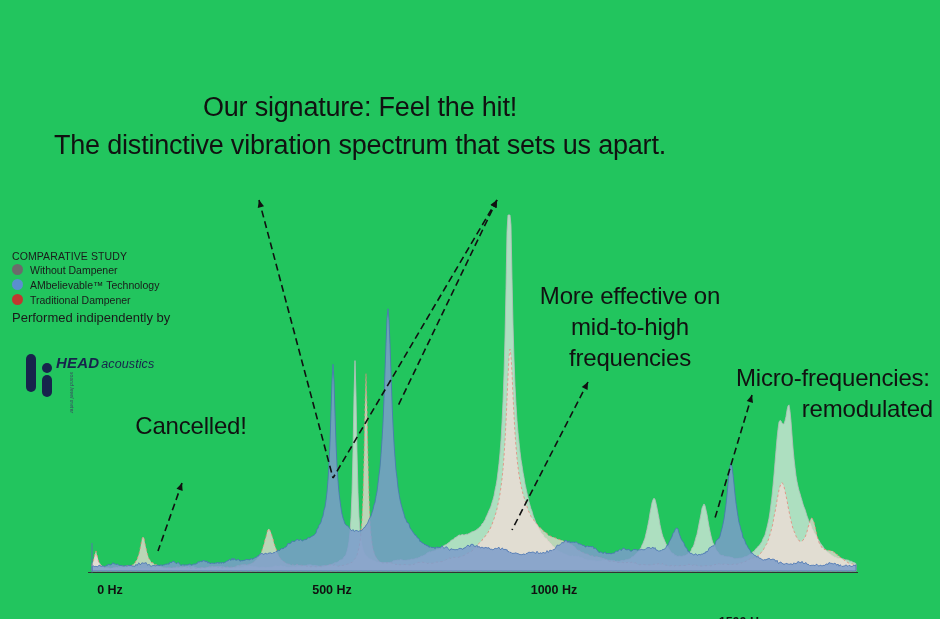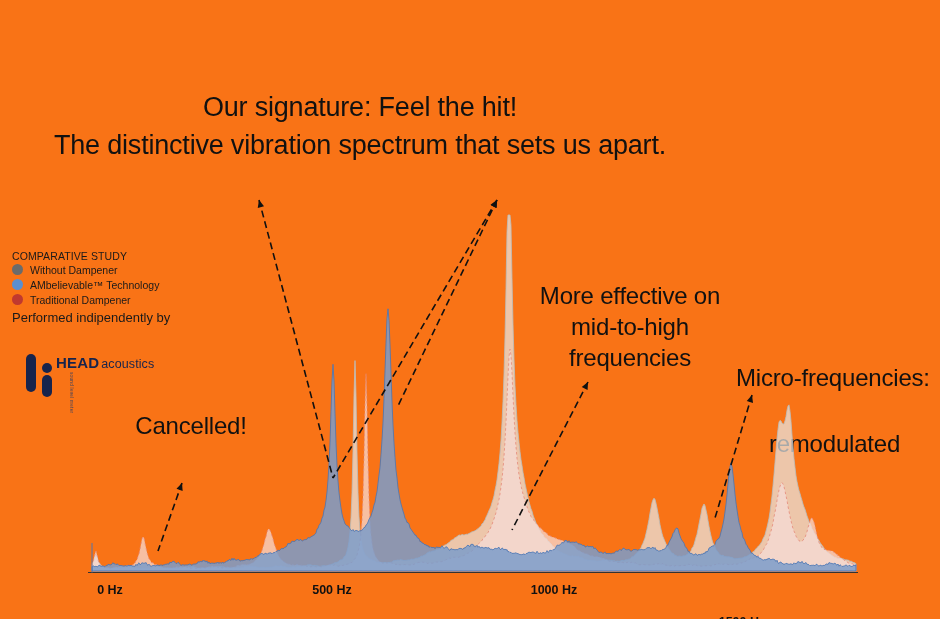--- a/index.html
+++ b/index.html
@@ -8,21 +8,21 @@
     background: #ffffff;
   }
   body {
     font-family: "Liberation Sans", sans-serif;
     -webkit-font-smoothing: antialiased;
   }
   #root {
     position: relative;
     width: 940px;
     height: 619px;
-    background: #f97316;
+    background: #22c55e;
     overflow: hidden;
   }
 
   
   .headline {
     position: absolute;
     left: 0;
     top: 88px;
     width: 720px;
     text-align: center;
@@ -87,20 +87,21 @@
     white-space: nowrap;
   }
 
   
   #logo {
     position: absolute;
     left: 22px;
     top: 352px;
     width: 122px;
     height: 56px;
+    font-style: italic;
   }
   .logo-word {
     position: absolute;
     left: 34px;
     top: 2px;
     font-size: 15px;
     font-weight: 700;
     color: #17244c;
     letter-spacing: 0.2px;
   }
@@ -190,21 +191,21 @@
   </div>
 
   <div class="callout" id="callout-mid">
     <span class="cl-line">More effective on</span>
     <span class="cl-line">mid-to-high</span>
     <span class="cl-line">frequencies</span>
   </div>
 
   <div class="callout" id="callout-micro">
     <span class="cl-line">Micro-frequencies:</span>
-    <span class="cl-line" style="display:block;text-align:center;padding-right:8px;margin-top:35px;">remodulated</span>
+    <span class="cl-line" style="display:block;text-align:right;padding-right:8px;">remodulated</span>
   </div>
 
   <svg id="chart" viewBox="0 0 940 619">
     <g id="series-layer">
         <path d="M 92 571 L 92 565.02 L 93 563.81 L 94 561.42 L 95 556.98 L 96 555.34 L 97 556.47 L 98 560.31 L 99 562.98 L 100 563.59 L 101 565.30 L 102 565.78 L 103 566.89 L 104 566.56 L 105 567.05 L 106 567.60 L 107 568.43 L 108 567.98 L 109 568.58 L 110 568.52 L 111 568.29 L 112 568.39 L 113 568.64 L 114 567.59 L 115 568.69 L 116 567.86 L 117 567.91 L 118 568.25 L 119 568.45 L 120 568.64 L 121 568.09 L 122 568.15 L 123 568.06 L 124 567.83 L 125 567.77 L 126 566.80 L 127 567.44 L 128 567.34 L 129 566.64 L 130 567.35 L 131 567.29 L 132 567.83 L 133 567.27 L 134 568.17 L 135 568.16 L 136 567.60 L 137 568.69 L 138 568.78 L 139 568.61 L 140 568.67 L 141 568.80 L 142 568.74 L 143 568.02 L 144 568.46 L 145 568.44 L 146 568.29 L 147 568.13 L 148 568.53 L 149 568.43 L 150 568.77 L 151 568.78 L 152 568.20 L 153 567.23 L 154 568.03 L 155 567.34 L 156 567.09 L 157 567.35 L 158 566.97 L 159 566.69 L 160 566.68 L 161 566.71 L 162 567.51 L 163 567.87 L 164 567.86 L 165 567.57 L 166 568.54 L 167 567.88 L 168 567.86 L 169 568.56 L 170 568.11 L 171 568.54 L 172 568.07 L 173 568.57 L 174 568.55 L 175 568.14 L 176 568.52 L 177 568.58 L 178 568.46 L 179 568.09 L 180 568.60 L 181 568.41 L 182 568.14 L 183 567.64 L 184 567.79 L 185 567.17 L 186 566.57 L 187 567.05 L 188 566.23 L 189 566.58 L 190 567.51 L 191 566.54 L 192 566.78 L 193 566.56 L 194 566.84 L 195 567.43 L 196 567.21 L 197 568.30 L 198 568.16 L 199 568.13 L 200 568.21 L 201 567.91 L 202 567.70 L 203 567.94 L 204 568.04 L 205 568.49 L 206 567.99 L 207 567.69 L 208 568.17 L 209 568.53 L 210 568.34 L 211 568.53 L 212 567.87 L 213 567.75 L 214 566.98 L 215 567.59 L 216 567.33 L 217 566.39 L 218 566.82 L 219 566.52 L 220 566.86 L 221 566.24 L 222 566.63 L 223 567.27 L 224 566.60 L 225 567.82 L 226 567.73 L 227 568.24 L 228 568.15 L 229 568.35 L 230 568.28 L 231 568.06 L 232 568.25 L 233 567.94 L 234 567.89 L 235 568.31 L 236 567.94 L 237 568.01 L 238 567.69 L 239 568.11 L 240 568.17 L 241 567.63 L 242 567.73 L 243 567.18 L 244 567.16 L 245 566.19 L 246 566.47 L 247 566.68 L 248 566.50 L 249 565.98 L 250 565.97 L 251 566.86 L 252 565.91 L 253 566.63 L 254 567.28 L 255 566.53 L 256 566.93 L 257 567.26 L 258 567.40 L 259 568.09 L 260 567.66 L 261 567.25 L 262 567.46 L 263 567.27 L 264 567.34 L 265 567.89 L 266 567.84 L 267 567.51 L 268 567.53 L 269 567.68 L 270 567.09 L 271 567.48 L 272 566.95 L 273 567.29 L 274 566.47 L 275 566.17 L 276 565.67 L 277 566.50 L 278 566.37 L 279 566.42 L 280 566.20 L 281 565.56 L 282 566.33 L 283 566.82 L 284 566.63 L 285 566.23 L 286 567.61 L 287 567.47 L 288 567.71 L 289 567.67 L 290 567.55 L 291 567.49 L 292 566.94 L 293 567.20 L 294 566.86 L 295 567.51 L 296 567.34 L 297 566.81 L 298 566.86 L 299 566.85 L 300 566.57 L 301 567.06 L 302 567.01 L 303 565.76 L 304 566.65 L 305 565.69 L 306 565.94 L 307 564.91 L 308 565.14 L 309 564.69 L 310 564.88 L 311 564.77 L 312 565.56 L 313 565.82 L 314 565.51 L 315 565.32 L 316 565.99 L 317 565.55 L 318 566.13 L 319 566.20 L 320 566.29 L 321 566.36 L 322 565.76 L 323 565.91 L 324 565.40 L 325 566.00 L 326 565.87 L 327 565.91 L 328 565.56 L 329 565.50 L 330 564.80 L 331 564.47 L 332 564.27 L 333 563.86 L 334 563.57 L 335 562.34 L 336 563.15 L 337 562.11 L 338 562.20 L 339 560.96 L 340 560.02 L 341 559.93 L 342 559.63 L 343 559.00 L 344 556.78 L 345 556.31 L 346 554.52 L 347 551.26 L 348 547.35 L 349 541.55 L 350 532.06 L 351 517.65 L 352 492.73 L 353 451.51 L 354 395.60 L 355 360.57 L 356 395.19 L 357 451.92 L 358 492.40 L 359 516.82 L 360 530.85 L 361 540.26 L 362 545.91 L 363 549.93 L 364 552.54 L 365 554.92 L 366 555.51 L 367 556.63 L 368 557.48 L 369 558.93 L 370 558.92 L 371 559.72 L 372 559.55 L 373 560.89 L 374 560.86 L 375 561.06 L 376 561.88 L 377 562.68 L 378 562.35 L 379 562.64 L 380 562.77 L 381 562.23 L 382 562.97 L 383 562.37 L 384 563.00 L 385 562.09 L 386 563.08 L 387 562.49 L 388 562.68 L 389 562.60 L 390 562.59 L 391 562.02 L 392 562.45 L 393 560.97 L 394 560.65 L 395 560.87 L 396 560.28 L 397 560.45 L 398 559.77 L 399 560.59 L 400 559.49 L 401 559.69 L 402 560.01 L 403 560.18 L 404 560.76 L 405 560.17 L 406 560.65 L 407 559.99 L 408 560.15 L 409 559.75 L 410 560.19 L 411 559.07 L 412 559.24 L 413 559.43 L 414 559.05 L 415 558.89 L 416 557.91 L 417 558.48 L 418 557.93 L 419 557.60 L 420 557.45 L 421 556.04 L 422 556.26 L 423 556.03 L 424 555.15 L 425 555.06 L 426 554.49 L 427 552.91 L 428 552.78 L 429 551.89 L 430 551.80 L 431 552.35 L 432 551.06 L 433 551.28 L 434 550.76 L 435 550.89 L 436 549.75 L 437 549.61 L 438 549.42 L 439 549.24 L 440 548.30 L 441 547.57 L 442 546.37 L 443 546.31 L 444 545.65 L 445 544.92 L 446 544.82 L 447 543.91 L 448 543.30 L 449 542.59 L 450 541.48 L 451 540.53 L 452 539.88 L 453 539.79 L 454 538.46 L 455 537.74 L 456 537.35 L 457 536.60 L 458 535.87 L 459 534.97 L 460 535.18 L 461 535.36 L 462 534.29 L 463 535.06 L 464 534.86 L 465 534.91 L 466 534.09 L 467 534.39 L 468 534.08 L 469 533.52 L 470 532.99 L 471 532.53 L 472 531.65 L 473 531.79 L 474 531.06 L 475 530.89 L 476 530.08 L 477 529.52 L 478 528.65 L 479 527.57 L 480 526.89 L 481 526.08 L 482 523.69 L 483 523.35 L 484 521.34 L 485 519.88 L 486 517.15 L 487 515.20 L 488 513.00 L 489 510.41 L 490 508.41 L 491 506.07 L 492 502.47 L 493 499.43 L 494 495.80 L 495 490.17 L 496 485.59 L 497 479.76 L 498 471.83 L 499 463.50 L 500 453.05 L 501 440.33 L 502 422.76 L 503 401.41 L 504 373.91 L 505 337.02 L 506 288.46 L 507 231.55 L 508 215.00 L 509 215.00 L 510 215.00 L 511 225.18 L 512 278.14 L 513 324.13 L 514 358.97 L 515 385.47 L 516 404.53 L 517 420.24 L 518 432.20 L 519 442.23 L 520 451.64 L 521 459.62 L 522 465.46 L 523 472.33 L 524 477.54 L 525 483.78 L 526 488.22 L 527 492.89 L 528 497.55 L 529 501.83 L 530 505.30 L 531 508.82 L 532 511.14 L 533 515.08 L 534 517.74 L 535 520.22 L 536 522.85 L 537 525.23 L 538 526.98 L 539 529.37 L 540 530.49 L 541 532.87 L 542 534.17 L 543 534.53 L 544 537.01 L 545 538.21 L 546 538.17 L 547 539.33 L 548 541.53 L 549 541.50 L 550 543.30 L 551 543.76 L 552 545.36 L 553 546.54 L 554 546.97 L 555 548.60 L 556 549.57 L 557 550.15 L 558 550.53 L 559 551.62 L 560 552.01 L 561 552.53 L 562 552.48 L 563 553.61 L 564 554.12 L 565 553.99 L 566 554.83 L 567 554.82 L 568 555.75 L 569 555.98 L 570 556.31 L 571 556.64 L 572 555.54 L 573 556.30 L 574 556.63 L 575 556.61 L 576 555.96 L 577 557.29 L 578 556.24 L 579 556.51 L 580 558.03 L 581 557.26 L 582 557.88 L 583 557.92 L 584 559.46 L 585 559.58 L 586 559.67 L 587 559.91 L 588 560.40 L 589 560.00 L 590 560.58 L 591 559.93 L 592 560.89 L 593 560.65 L 594 560.91 L 595 560.74 L 596 561.42 L 597 561.28 L 598 561.59 L 599 561.03 L 600 561.35 L 601 561.11 L 602 560.86 L 603 560.06 L 604 560.67 L 605 559.77 L 606 559.87 L 607 559.55 L 608 560.49 L 609 560.05 L 610 560.35 L 611 560.48 L 612 560.03 L 613 561.26 L 614 560.20 L 615 561.28 L 616 561.59 L 617 561.02 L 618 561.17 L 619 561.58 L 620 561.08 L 621 560.85 L 622 560.31 L 623 560.61 L 624 560.82 L 625 560.26 L 626 559.57 L 627 559.92 L 628 559.39 L 629 559.01 L 630 559.02 L 631 557.67 L 632 556.78 L 633 556.84 L 634 555.99 L 635 554.52 L 636 554.01 L 637 552.54 L 638 552.09 L 639 550.65 L 640 548.95 L 641 547.65 L 642 545.10 L 643 543.26 L 644 540.54 L 645 538.04 L 646 533.61 L 647 529.47 L 648 524.49 L 649 519.51 L 650 513.08 L 651 507.91 L 652 502.67 L 653 499.83 L 654 498.17 L 655 499.43 L 656 503.22 L 657 508.02 L 658 513.23 L 659 518.41 L 660 524.71 L 661 529.30 L 662 533.49 L 663 536.85 L 664 539.12 L 665 541.55 L 666 543.72 L 667 546.23 L 668 547.15 L 669 549.27 L 670 550.21 L 671 552.05 L 672 553.19 L 673 553.29 L 674 554.14 L 675 555.63 L 676 555.16 L 677 556.45 L 678 556.42 L 679 556.15 L 680 556.00 L 681 556.68 L 682 556.50 L 683 555.90 L 684 555.78 L 685 555.90 L 686 555.08 L 687 554.62 L 688 553.84 L 689 552.87 L 690 551.94 L 691 550.78 L 692 547.97 L 693 546.89 L 694 544.56 L 695 540.91 L 696 537.22 L 697 534.31 L 698 529.14 L 699 523.98 L 700 519.04 L 701 513.96 L 702 508.17 L 703 505.92 L 704 503.97 L 705 505.70 L 706 510.11 L 707 514.41 L 708 520.54 L 709 526.34 L 710 531.34 L 711 535.92 L 712 539.80 L 713 542.95 L 714 544.68 L 715 547.04 L 716 549.60 L 717 551.13 L 718 552.00 L 719 553.86 L 720 554.81 L 721 555.25 L 722 555.79 L 723 555.01 L 724 556.51 L 725 556.71 L 726 556.43 L 727 557.00 L 728 556.70 L 729 556.92 L 730 556.96 L 731 557.55 L 732 557.34 L 733 558.12 L 734 558.57 L 735 559.00 L 736 558.52 L 737 558.78 L 738 558.52 L 739 558.34 L 740 558.15 L 741 558.21 L 742 558.00 L 743 557.85 L 744 557.26 L 745 556.56 L 746 556.98 L 747 556.17 L 748 555.74 L 749 554.81 L 750 554.54 L 751 554.06 L 752 553.08 L 753 551.47 L 754 551.64 L 755 549.68 L 756 548.75 L 757 547.97 L 758 546.50 L 759 545.48 L 760 544.66 L 761 542.90 L 762 541.54 L 763 538.72 L 764 537.00 L 765 534.90 L 766 531.03 L 767 527.22 L 768 522.96 L 769 518.27 L 770 511.97 L 771 503.97 L 772 496.02 L 773 485.65 L 774 474.69 L 775 462.56 L 776 450.38 L 777 438.72 L 778 429.25 L 779 422.10 L 780 420.44 L 781 421.05 L 782 423.08 L 783 424.12 L 784 423.92 L 785 420.69 L 786 416.59 L 787 410.23 L 788 405.95 L 789 404.86 L 790 411.19 L 791 421.20 L 792 434.96 L 793 448.00 L 794 458.63 L 795 467.38 L 796 475.84 L 797 481.61 L 798 486.27 L 799 490.50 L 800 493.57 L 801 497.18 L 802 500.39 L 803 504.11 L 804 506.94 L 805 509.26 L 806 512.52 L 807 515.88 L 808 518.51 L 809 521.61 L 810 523.36 L 811 525.63 L 812 528.74 L 813 530.15 L 814 532.84 L 815 534.28 L 816 535.78 L 817 537.44 L 818 539.14 L 819 540.55 L 820 542.51 L 821 543.99 L 822 545.27 L 823 546.58 L 824 548.13 L 825 550.06 L 826 550.95 L 827 552.12 L 828 552.58 L 829 553.24 L 830 554.28 L 831 554.55 L 832 555.73 L 833 556.17 L 834 556.97 L 835 557.54 L 836 557.25 L 837 558.39 L 838 558.70 L 839 558.64 L 840 558.49 L 841 559.06 L 842 558.61 L 843 559.07 L 844 558.94 L 845 560.03 L 846 559.80 L 847 560.03 L 848 560.11 L 849 560.48 L 850 561.39 L 851 561.07 L 852 561.68 L 853 562.35 L 854 562.59 L 855 563.07 L 856 563.67 L 856 571 Z" fill="#e8eaea" fill-opacity="0.70" stroke="#b9bdbd" stroke-width="0.9" stroke-opacity="0.9"></path>
         <path d="M 92 571 L 92 563.29 L 93 561.86 L 94 557.63 L 95 553.61 L 96 550.94 L 97 554.77 L 98 559.50 L 99 562.82 L 100 564.38 L 101 566.04 L 102 566.39 L 103 567.02 L 104 567.49 L 105 567.55 L 106 567.24 L 107 567.84 L 108 567.26 L 109 567.70 L 110 568.03 L 111 568.23 L 112 567.94 L 113 567.62 L 114 567.03 L 115 567.14 L 116 566.61 L 117 567.39 L 118 567.04 L 119 565.91 L 120 565.62 L 121 566.30 L 122 565.91 L 123 566.26 L 124 566.52 L 125 566.05 L 126 566.27 L 127 565.60 L 128 565.84 L 129 565.82 L 130 566.09 L 131 565.98 L 132 564.91 L 133 564.97 L 134 563.54 L 135 563.03 L 136 560.68 L 137 559.83 L 138 556.46 L 139 553.80 L 140 549.17 L 141 543.88 L 142 538.87 L 143 536.70 L 144 537.99 L 145 543.35 L 146 547.89 L 147 552.47 L 148 555.69 L 149 558.74 L 150 559.86 L 151 561.81 L 152 562.99 L 153 562.50 L 154 564.10 L 155 564.97 L 156 564.58 L 157 565.09 L 158 566.40 L 159 566.47 L 160 566.34 L 161 567.50 L 162 567.50 L 163 567.42 L 164 567.66 L 165 567.64 L 166 567.46 L 167 567.91 L 168 567.64 L 169 567.69 L 170 567.47 L 171 567.91 L 172 568.21 L 173 567.56 L 174 566.99 L 175 567.90 L 176 566.82 L 177 566.59 L 178 567.16 L 179 567.20 L 180 566.40 L 181 566.33 L 182 567.08 L 183 566.63 L 184 566.64 L 185 566.97 L 186 566.86 L 187 567.12 L 188 567.95 L 189 567.37 L 190 568.16 L 191 568.23 L 192 567.96 L 193 568.03 L 194 568.27 L 195 568.12 L 196 568.38 L 197 568.06 L 198 568.20 L 199 568.25 L 200 568.07 L 201 567.81 L 202 567.54 L 203 567.90 L 204 567.70 L 205 567.89 L 206 567.61 L 207 566.92 L 208 567.21 L 209 566.14 L 210 566.81 L 211 566.73 L 212 565.70 L 213 566.24 L 214 567.06 L 215 566.02 L 216 566.84 L 217 566.39 L 218 567.76 L 219 566.98 L 220 567.29 L 221 567.56 L 222 567.94 L 223 567.90 L 224 567.25 L 225 567.59 L 226 567.14 L 227 566.94 L 228 566.69 L 229 567.59 L 230 567.24 L 231 567.20 L 232 566.94 L 233 567.35 L 234 566.66 L 235 566.90 L 236 566.58 L 237 565.31 L 238 565.33 L 239 565.34 L 240 565.44 L 241 564.65 L 242 564.46 L 243 564.28 L 244 564.66 L 245 564.07 L 246 565.08 L 247 564.58 L 248 564.52 L 249 564.10 L 250 564.05 L 251 563.41 L 252 563.00 L 253 562.85 L 254 561.80 L 255 560.49 L 256 560.02 L 257 558.62 L 258 557.51 L 259 556.60 L 260 554.59 L 261 552.91 L 262 550.48 L 263 547.06 L 264 544.14 L 265 539.52 L 266 536.73 L 267 532.16 L 268 529.61 L 269 528.77 L 270 530.38 L 271 532.62 L 272 535.81 L 273 538.76 L 274 543.26 L 275 545.93 L 276 548.68 L 277 552.00 L 278 554.32 L 279 556.52 L 280 557.86 L 281 559.44 L 282 560.04 L 283 561.04 L 284 561.93 L 285 562.20 L 286 563.14 L 287 563.46 L 288 564.12 L 289 564.12 L 290 564.15 L 291 564.89 L 292 565.27 L 293 564.43 L 294 565.45 L 295 565.08 L 296 564.98 L 297 564.23 L 298 564.77 L 299 565.24 L 300 565.07 L 301 565.24 L 302 565.27 L 303 565.61 L 304 565.47 L 305 565.46 L 306 565.70 L 307 566.45 L 308 566.37 L 309 566.04 L 310 566.87 L 311 566.82 L 312 566.56 L 313 566.83 L 314 567.04 L 315 566.39 L 316 566.95 L 317 566.88 L 318 566.71 L 319 566.47 L 320 566.48 L 321 566.75 L 322 566.81 L 323 566.54 L 324 566.54 L 325 565.53 L 326 565.66 L 327 565.49 L 328 565.37 L 329 564.49 L 330 564.81 L 331 564.87 L 332 564.98 L 333 565.68 L 334 564.93 L 335 564.75 L 336 565.76 L 337 565.97 L 338 566.30 L 339 566.09 L 340 565.43 L 341 565.88 L 342 565.21 L 343 565.64 L 344 564.87 L 345 565.31 L 346 564.49 L 347 564.31 L 348 563.88 L 349 564.05 L 350 563.22 L 351 562.58 L 352 562.49 L 353 561.46 L 354 559.77 L 355 558.68 L 356 557.38 L 357 555.13 L 358 551.26 L 359 547.66 L 360 542.01 L 361 532.89 L 362 519.99 L 363 496.75 L 364 458.47 L 365 405.64 L 366 373.57 L 367 406.56 L 368 459.94 L 369 497.53 L 370 521.26 L 371 534.72 L 372 542.96 L 373 548.74 L 374 552.28 L 375 555.26 L 376 557.16 L 377 558.41 L 378 559.87 L 379 561.26 L 380 561.47 L 381 562.35 L 382 562.41 L 383 563.40 L 384 562.68 L 385 562.88 L 386 562.54 L 387 563.23 L 388 562.54 L 389 562.73 L 390 563.03 L 391 562.54 L 392 563.33 L 393 563.73 L 394 563.96 L 395 563.94 L 396 564.68 L 397 564.04 L 398 565.21 L 399 564.48 L 400 565.02 L 401 564.67 L 402 565.01 L 403 564.90 L 404 564.66 L 405 564.39 L 406 564.95 L 407 564.93 L 408 564.85 L 409 564.86 L 410 564.99 L 411 564.94 L 412 563.94 L 413 564.43 L 414 564.41 L 415 563.58 L 416 563.33 L 417 562.96 L 418 562.63 L 419 562.14 L 420 562.74 L 421 562.39 L 422 561.93 L 423 562.36 L 424 562.30 L 425 562.46 L 426 562.51 L 427 563.28 L 428 563.57 L 429 562.70 L 430 563.09 L 431 562.98 L 432 563.25 L 433 563.03 L 434 563.02 L 435 562.06 L 436 562.23 L 437 561.89 L 438 562.27 L 439 561.66 L 440 561.75 L 441 561.58 L 442 561.78 L 443 561.07 L 444 560.61 L 445 560.57 L 446 559.40 L 447 559.68 L 448 558.88 L 449 558.10 L 450 557.96 L 451 558.74 L 452 557.67 L 453 557.16 L 454 557.31 L 455 557.39 L 456 557.23 L 457 557.19 L 458 557.44 L 459 557.16 L 460 556.72 L 461 556.80 L 462 556.37 L 463 555.88 L 464 555.44 L 465 554.97 L 466 554.08 L 467 553.22 L 468 553.30 L 469 552.54 L 470 552.10 L 471 551.64 L 472 551.05 L 473 549.84 L 474 548.29 L 475 547.91 L 476 546.85 L 477 545.72 L 478 544.50 L 479 543.36 L 480 542.03 L 481 541.66 L 482 540.39 L 483 538.49 L 484 537.29 L 485 536.75 L 486 535.02 L 487 533.71 L 488 532.56 L 489 530.54 L 490 529.09 L 491 526.79 L 492 524.59 L 493 521.55 L 494 518.91 L 495 515.77 L 496 512.66 L 497 508.84 L 498 503.94 L 499 499.55 L 500 493.83 L 501 486.72 L 502 478.94 L 503 469.35 L 504 456.54 L 505 441.05 L 506 422.07 L 507 399.39 L 508 376.64 L 509 356.80 L 510 349.06 L 511 355.57 L 512 373.26 L 513 395.71 L 514 415.54 L 515 433.26 L 516 446.54 L 517 458.41 L 518 466.95 L 519 474.91 L 520 480.61 L 521 486.03 L 522 489.91 L 523 494.09 L 524 497.28 L 525 500.96 L 526 503.49 L 527 506.57 L 528 509.78 L 529 512.08 L 530 514.07 L 531 516.49 L 532 518.08 L 533 519.47 L 534 520.22 L 535 522.54 L 536 523.25 L 537 524.30 L 538 525.04 L 539 527.17 L 540 527.73 L 541 528.14 L 542 529.62 L 543 530.28 L 544 531.92 L 545 531.67 L 546 532.91 L 547 533.31 L 548 535.23 L 549 535.73 L 550 535.81 L 551 536.41 L 552 536.94 L 553 537.29 L 554 537.15 L 555 538.21 L 556 537.84 L 557 538.90 L 558 539.23 L 559 539.47 L 560 539.71 L 561 540.34 L 562 540.25 L 563 540.54 L 564 541.64 L 565 542.26 L 566 541.34 L 567 542.93 L 568 542.14 L 569 543.30 L 570 543.85 L 571 544.20 L 572 544.34 L 573 545.52 L 574 546.10 L 575 547.01 L 576 548.15 L 577 549.39 L 578 549.96 L 579 550.50 L 580 550.69 L 581 551.66 L 582 552.15 L 583 552.61 L 584 553.00 L 585 553.64 L 586 553.44 L 587 554.01 L 588 554.16 L 589 555.15 L 590 555.31 L 591 556.17 L 592 555.38 L 593 556.05 L 594 556.80 L 595 556.67 L 596 556.64 L 597 556.28 L 598 557.10 L 599 557.06 L 600 557.33 L 601 557.59 L 602 558.06 L 603 558.28 L 604 558.12 L 605 559.37 L 606 558.99 L 607 560.49 L 608 560.60 L 609 561.05 L 610 561.25 L 611 561.39 L 612 561.13 L 613 561.85 L 614 561.06 L 615 561.77 L 616 561.67 L 617 562.19 L 618 562.55 L 619 562.51 L 620 562.56 L 621 563.03 L 622 562.21 L 623 562.39 L 624 562.99 L 625 561.93 L 626 562.50 L 627 562.69 L 628 562.03 L 629 561.73 L 630 562.68 L 631 562.71 L 632 561.89 L 633 562.97 L 634 563.21 L 635 562.84 L 636 562.90 L 637 564.22 L 638 564.63 L 639 564.71 L 640 564.88 L 641 564.61 L 642 564.98 L 643 564.30 L 644 564.69 L 645 564.67 L 646 564.95 L 647 565.28 L 648 564.98 L 649 564.77 L 650 565.07 L 651 564.95 L 652 565.40 L 653 564.38 L 654 564.11 L 655 564.29 L 656 563.61 L 657 564.31 L 658 563.51 L 659 563.92 L 660 564.44 L 661 564.72 L 662 563.64 L 663 563.75 L 664 565.24 L 665 564.83 L 666 565.40 L 667 565.01 L 668 566.08 L 669 565.88 L 670 566.10 L 671 565.58 L 672 565.46 L 673 565.29 L 674 566.28 L 675 565.69 L 676 565.45 L 677 565.69 L 678 566.02 L 679 565.82 L 680 565.60 L 681 565.60 L 682 565.83 L 683 565.77 L 684 565.27 L 685 565.64 L 686 565.15 L 687 565.45 L 688 564.52 L 689 564.06 L 690 564.94 L 691 564.71 L 692 565.18 L 693 565.53 L 694 564.38 L 695 565.85 L 696 564.82 L 697 565.77 L 698 565.91 L 699 566.15 L 700 565.80 L 701 566.28 L 702 565.97 L 703 566.17 L 704 565.54 L 705 565.80 L 706 565.71 L 707 565.75 L 708 565.66 L 709 565.53 L 710 565.68 L 711 566.09 L 712 565.54 L 713 564.73 L 714 564.51 L 715 564.95 L 716 564.06 L 717 564.64 L 718 564.31 L 719 563.40 L 720 564.41 L 721 564.20 L 722 563.96 L 723 564.70 L 724 563.77 L 725 563.78 L 726 563.97 L 727 564.34 L 728 564.31 L 729 564.90 L 730 564.67 L 731 564.68 L 732 564.43 L 733 564.45 L 734 563.56 L 735 564.40 L 736 564.31 L 737 564.07 L 738 564.10 L 739 563.37 L 740 562.99 L 741 562.58 L 742 563.22 L 743 562.07 L 744 562.15 L 745 561.33 L 746 561.42 L 747 560.00 L 748 560.42 L 749 559.40 L 750 558.77 L 751 558.21 L 752 558.80 L 753 558.58 L 754 557.19 L 755 557.55 L 756 557.47 L 757 556.13 L 758 556.01 L 759 555.07 L 760 554.29 L 761 552.77 L 762 551.52 L 763 550.68 L 764 548.50 L 765 546.91 L 766 544.82 L 767 543.43 L 768 540.74 L 769 537.99 L 770 534.31 L 771 531.11 L 772 527.37 L 773 523.04 L 774 516.81 L 775 512.32 L 776 507.00 L 777 500.60 L 778 495.08 L 779 490.02 L 780 486.35 L 781 483.82 L 782 482.62 L 783 483.93 L 784 486.66 L 785 490.97 L 786 495.68 L 787 500.33 L 788 506.39 L 789 511.33 L 790 516.42 L 791 520.63 L 792 525.06 L 793 528.49 L 794 531.18 L 795 533.23 L 796 536.15 L 797 537.84 L 798 539.47 L 799 540.68 L 800 541.28 L 801 541.64 L 802 540.96 L 803 540.36 L 804 538.66 L 805 537.42 L 806 534.68 L 807 531.70 L 808 527.59 L 809 524.54 L 810 520.71 L 811 518.23 L 812 517.99 L 813 519.76 L 814 522.20 L 815 526.04 L 816 530.85 L 817 535.27 L 818 539.31 L 819 542.48 L 820 544.71 L 821 545.99 L 822 547.87 L 823 548.04 L 824 549.53 L 825 549.30 L 826 549.57 L 827 550.43 L 828 550.28 L 829 550.44 L 830 550.63 L 831 550.95 L 832 550.73 L 833 551.17 L 834 552.59 L 835 552.51 L 836 554.37 L 837 554.04 L 838 556.00 L 839 555.52 L 840 557.45 L 841 557.47 L 842 558.89 L 843 559.21 L 844 560.24 L 845 560.26 L 846 560.99 L 847 561.98 L 848 562.62 L 849 563.25 L 850 563.60 L 851 563.83 L 852 563.66 L 853 564.09 L 854 564.72 L 855 564.29 L 856 565.20 L 856 571 Z" fill="#f5dcd8" fill-opacity="0.72" stroke="#e58a7a" stroke-width="0.9" stroke-opacity="0.9" stroke-dasharray="2.5 2.5"></path>
         <path d="M 92 571 L 92 566.94 L 93 565.65 L 94 566.58 L 95 566.54 L 96 566.23 L 97 566.74 L 98 566.74 L 99 565.05 L 100 565.83 L 101 566.29 L 102 566.31 L 103 565.81 L 104 566.48 L 105 566.73 L 106 565.43 L 107 565.93 L 108 564.30 L 109 564.55 L 110 564.85 L 111 564.88 L 112 564.08 L 113 562.64 L 114 564.09 L 115 563.61 L 116 564.69 L 117 563.99 L 118 564.29 L 119 565.49 L 120 565.77 L 121 565.33 L 122 565.89 L 123 565.72 L 124 566.30 L 125 565.67 L 126 565.74 L 127 566.29 L 128 565.33 L 129 565.45 L 130 565.82 L 131 565.23 L 132 565.99 L 133 566.12 L 134 566.07 L 135 566.37 L 136 564.34 L 137 565.59 L 138 563.72 L 139 562.77 L 140 564.75 L 141 564.25 L 142 562.61 L 143 563.41 L 144 563.02 L 145 563.30 L 146 562.44 L 147 564.47 L 148 565.26 L 149 564.11 L 150 565.72 L 151 566.25 L 152 566.13 L 153 565.24 L 154 565.68 L 155 565.47 L 156 566.13 L 157 564.77 L 158 565.56 L 159 565.12 L 160 565.79 L 161 564.50 L 162 565.77 L 163 564.89 L 164 565.04 L 165 564.57 L 166 564.07 L 167 564.39 L 168 563.49 L 169 564.38 L 170 561.99 L 171 563.03 L 172 562.03 L 173 561.27 L 174 561.51 L 175 562.35 L 176 563.50 L 177 563.40 L 178 562.29 L 179 563.10 L 180 564.59 L 181 565.42 L 182 565.04 L 183 564.54 L 184 565.24 L 185 564.94 L 186 564.89 L 187 565.00 L 188 564.80 L 189 564.30 L 190 563.93 L 191 565.21 L 192 564.92 L 193 564.58 L 194 563.74 L 195 564.44 L 196 563.62 L 197 563.79 L 198 561.69 L 199 562.24 L 200 561.62 L 201 561.19 L 202 562.07 L 203 560.17 L 204 561.36 L 205 560.49 L 206 562.15 L 207 560.86 L 208 563.27 L 209 561.91 L 210 563.83 L 211 563.11 L 212 563.12 L 213 563.18 L 214 563.26 L 215 563.46 L 216 562.62 L 217 563.22 L 218 562.08 L 219 563.57 L 220 562.23 L 221 563.43 L 222 562.57 L 223 562.44 L 224 563.28 L 225 562.17 L 226 561.83 L 227 560.76 L 228 561.06 L 229 559.56 L 230 559.64 L 231 560.56 L 232 558.20 L 233 560.23 L 234 558.23 L 235 559.94 L 236 560.01 L 237 560.24 L 238 559.31 L 239 559.85 L 240 561.33 L 241 560.46 L 242 560.80 L 243 560.64 L 244 560.21 L 245 560.36 L 246 559.41 L 247 559.55 L 248 559.65 L 249 559.74 L 250 559.96 L 251 558.35 L 252 559.45 L 253 558.64 L 254 558.67 L 255 557.35 L 256 557.69 L 257 556.41 L 258 555.86 L 259 555.69 L 260 554.07 L 261 553.70 L 262 553.07 L 263 554.48 L 264 554.10 L 265 553.60 L 266 553.07 L 267 554.31 L 268 553.27 L 269 553.22 L 270 552.76 L 271 552.92 L 272 553.80 L 273 552.80 L 274 552.71 L 275 552.38 L 276 551.38 L 277 551.65 L 278 549.93 L 279 550.82 L 280 550.13 L 281 548.80 L 282 548.49 L 283 548.89 L 284 548.10 L 285 547.11 L 286 547.13 L 287 545.61 L 288 543.31 L 289 544.03 L 290 543.30 L 291 543.17 L 292 541.02 L 293 541.46 L 294 541.39 L 295 541.40 L 296 539.92 L 297 539.72 L 298 539.36 L 299 540.78 L 300 539.52 L 301 539.59 L 302 541.10 L 303 540.65 L 304 539.72 L 305 539.80 L 306 539.48 L 307 539.31 L 308 537.46 L 309 537.94 L 310 537.70 L 311 536.73 L 312 536.30 L 313 535.67 L 314 535.14 L 315 534.32 L 316 532.92 L 317 529.09 L 318 528.48 L 319 525.34 L 320 524.06 L 321 522.23 L 322 518.26 L 323 516.05 L 324 510.23 L 325 507.20 L 326 500.42 L 327 492.00 L 328 480.20 L 329 464.04 L 330 442.47 L 331 411.64 L 332 381.04 L 333 364.30 L 334 380.98 L 335 413.17 L 336 443.26 L 337 465.79 L 338 481.18 L 339 492.81 L 340 500.88 L 341 508.01 L 342 513.92 L 343 517.96 L 344 520.84 L 345 523.91 L 346 524.85 L 347 525.84 L 348 525.95 L 349 527.62 L 350 528.89 L 351 530.38 L 352 530.79 L 353 529.50 L 354 531.48 L 355 530.88 L 356 530.34 L 357 530.65 L 358 531.08 L 359 531.69 L 360 530.22 L 361 531.20 L 362 530.04 L 363 529.12 L 364 527.52 L 365 527.28 L 366 525.03 L 367 524.28 L 368 522.08 L 369 519.36 L 370 517.71 L 371 516.09 L 372 512.65 L 373 509.73 L 374 505.06 L 375 502.48 L 376 496.41 L 377 491.62 L 378 483.37 L 379 474.92 L 380 467.42 L 381 454.47 L 382 439.92 L 383 422.69 L 384 398.64 L 385 370.94 L 386 343.37 L 387 318.33 L 388 308.77 L 389 320.44 L 390 344.55 L 391 373.10 L 392 401.88 L 393 425.18 L 394 443.12 L 395 457.59 L 396 470.29 L 397 477.97 L 398 487.73 L 399 493.76 L 400 499.71 L 401 504.03 L 402 507.52 L 403 511.09 L 404 514.24 L 405 518.16 L 406 519.68 L 407 522.60 L 408 522.64 L 409 524.02 L 410 527.88 L 411 529.49 L 412 530.45 L 413 532.50 L 414 533.33 L 415 535.31 L 416 535.07 L 417 537.56 L 418 538.12 L 419 538.64 L 420 541.66 L 421 541.45 L 422 543.04 L 423 543.12 L 424 543.95 L 425 545.10 L 426 544.44 L 427 546.24 L 428 545.29 L 429 547.38 L 430 546.47 L 431 547.48 L 432 547.23 L 433 547.87 L 434 547.06 L 435 548.80 L 436 547.15 L 437 547.01 L 438 547.67 L 439 547.08 L 440 547.97 L 441 547.47 L 442 545.74 L 443 547.38 L 444 548.33 L 445 547.63 L 446 546.71 L 447 547.09 L 448 548.40 L 449 549.96 L 450 550.30 L 451 548.62 L 452 549.31 L 453 549.39 L 454 549.49 L 455 549.87 L 456 549.54 L 457 549.63 L 458 549.71 L 459 548.26 L 460 548.58 L 461 548.23 L 462 549.01 L 463 549.31 L 464 547.74 L 465 548.18 L 466 546.94 L 467 545.67 L 468 545.20 L 469 545.84 L 470 546.71 L 471 544.22 L 472 544.47 L 473 544.24 L 474 546.43 L 475 545.97 L 476 546.54 L 477 545.20 L 478 547.41 L 479 546.16 L 480 547.95 L 481 547.62 L 482 547.08 L 483 547.72 L 484 548.12 L 485 547.62 L 486 547.30 L 487 548.05 L 488 547.87 L 489 547.63 L 490 549.43 L 491 549.02 L 492 549.44 L 493 549.86 L 494 549.15 L 495 548.17 L 496 548.53 L 497 548.74 L 498 547.88 L 499 547.19 L 500 549.38 L 501 549.57 L 502 547.95 L 503 548.56 L 504 550.02 L 505 548.95 L 506 550.07 L 507 549.57 L 508 551.89 L 509 551.44 L 510 552.53 L 511 552.29 L 512 553.60 L 513 553.08 L 514 553.54 L 515 552.93 L 516 552.88 L 517 553.50 L 518 553.57 L 519 554.18 L 520 554.58 L 521 554.63 L 522 554.72 L 523 554.21 L 524 553.87 L 525 554.79 L 526 553.66 L 527 553.37 L 528 552.85 L 529 551.95 L 530 552.62 L 531 552.45 L 532 552.29 L 533 551.89 L 534 552.53 L 535 552.94 L 536 553.37 L 537 551.22 L 538 552.62 L 539 553.94 L 540 552.64 L 541 553.29 L 542 553.34 L 543 552.36 L 544 552.71 L 545 553.11 L 546 552.68 L 547 550.58 L 548 552.30 L 549 551.77 L 550 549.94 L 551 550.84 L 552 550.53 L 553 549.53 L 554 549.89 L 555 548.93 L 556 547.12 L 557 545.18 L 558 545.15 L 559 545.46 L 560 544.80 L 561 543.80 L 562 542.30 L 563 543.04 L 564 542.43 L 565 540.35 L 566 540.58 L 567 540.81 L 568 542.52 L 569 540.65 L 570 542.70 L 571 542.00 L 572 542.39 L 573 541.95 L 574 542.35 L 575 542.51 L 576 541.76 L 577 542.45 L 578 543.61 L 579 544.03 L 580 543.83 L 581 544.54 L 582 544.66 L 583 545.85 L 584 544.98 L 585 546.94 L 586 546.91 L 587 545.86 L 588 546.24 L 589 546.97 L 590 546.19 L 591 546.88 L 592 546.65 L 593 546.52 L 594 548.85 L 595 547.82 L 596 548.80 L 597 550.21 L 598 551.15 L 599 552.62 L 600 552.12 L 601 552.06 L 602 552.55 L 603 553.52 L 604 552.89 L 605 551.89 L 606 553.76 L 607 553.48 L 608 553.62 L 609 553.57 L 610 553.44 L 611 553.92 L 612 553.44 L 613 553.05 L 614 553.19 L 615 552.52 L 616 551.02 L 617 551.23 L 618 551.31 L 619 550.36 L 620 549.29 L 621 550.60 L 622 549.84 L 623 548.18 L 624 548.36 L 625 549.14 L 626 549.96 L 627 549.63 L 628 549.91 L 629 549.18 L 630 550.83 L 631 551.21 L 632 550.89 L 633 549.98 L 634 549.18 L 635 549.85 L 636 549.37 L 637 550.20 L 638 550.16 L 639 549.51 L 640 550.04 L 641 549.38 L 642 549.38 L 643 549.93 L 644 549.58 L 645 549.76 L 646 548.72 L 647 547.60 L 648 547.90 L 649 547.22 L 650 548.06 L 651 548.65 L 652 547.85 L 653 547.08 L 654 548.72 L 655 547.60 L 656 550.04 L 657 550.02 L 658 550.76 L 659 551.27 L 660 550.65 L 661 550.78 L 662 549.77 L 663 549.68 L 664 549.19 L 665 548.93 L 666 547.34 L 667 545.17 L 668 545.22 L 669 542.41 L 670 540.44 L 671 538.70 L 672 536.79 L 673 533.40 L 674 532.30 L 675 529.93 L 676 528.31 L 677 528.08 L 678 528.94 L 679 533.08 L 680 535.86 L 681 538.67 L 682 540.63 L 683 541.57 L 684 543.29 L 685 546.29 L 686 547.79 L 687 548.50 L 688 551.49 L 689 551.13 L 690 553.50 L 691 553.16 L 692 553.70 L 693 554.55 L 694 555.12 L 695 554.17 L 696 553.72 L 697 555.15 L 698 555.22 L 699 554.01 L 700 555.13 L 701 554.28 L 702 554.03 L 703 554.16 L 704 552.75 L 705 553.60 L 706 551.31 L 707 552.15 L 708 550.89 L 709 548.15 L 710 547.48 L 711 547.09 L 712 545.93 L 713 546.21 L 714 545.50 L 715 544.50 L 716 541.19 L 717 540.04 L 718 538.88 L 719 538.49 L 720 536.13 L 721 532.00 L 722 528.46 L 723 524.00 L 724 519.03 L 725 511.90 L 726 504.31 L 727 494.94 L 728 483.71 L 729 473.68 L 730 466.83 L 731 462.74 L 732 466.68 L 733 474.38 L 734 483.94 L 735 494.26 L 736 502.99 L 737 509.94 L 738 516.51 L 739 522.50 L 740 525.80 L 741 530.11 L 742 532.73 L 743 537.93 L 744 538.70 L 745 541.14 L 746 544.23 L 747 545.41 L 748 547.46 L 749 548.95 L 750 550.18 L 751 552.77 L 752 553.06 L 753 553.58 L 754 555.10 L 755 555.62 L 756 555.85 L 757 557.31 L 758 556.24 L 759 558.21 L 760 558.02 L 761 558.75 L 762 559.49 L 763 560.07 L 764 560.14 L 765 559.25 L 766 560.18 L 767 558.74 L 768 559.45 L 769 557.98 L 770 559.48 L 771 559.79 L 772 559.32 L 773 559.04 L 774 559.44 L 775 559.89 L 776 561.66 L 777 560.15 L 778 562.85 L 779 563.65 L 780 561.94 L 781 562.36 L 782 563.01 L 783 564.12 L 784 563.93 L 785 564.28 L 786 563.19 L 787 563.71 L 788 563.89 L 789 564.45 L 790 564.00 L 791 563.80 L 792 564.35 L 793 564.41 L 794 562.79 L 795 563.79 L 796 563.34 L 797 563.24 L 798 561.37 L 799 562.28 L 800 562.34 L 801 562.98 L 802 561.28 L 803 563.05 L 804 563.77 L 805 563.15 L 806 562.51 L 807 564.27 L 808 564.36 L 809 564.80 L 810 565.81 L 811 565.27 L 812 565.38 L 813 565.23 L 814 565.20 L 815 565.92 L 816 564.43 L 817 564.25 L 818 565.74 L 819 565.98 L 820 565.45 L 821 565.10 L 822 566.23 L 823 565.11 L 824 565.69 L 825 565.07 L 826 564.16 L 827 563.86 L 828 564.56 L 829 562.58 L 830 562.95 L 831 563.48 L 832 563.30 L 833 564.06 L 834 563.68 L 835 563.00 L 836 564.62 L 837 565.07 L 838 564.00 L 839 566.20 L 840 564.79 L 841 565.45 L 842 566.64 L 843 566.10 L 844 566.21 L 845 565.65 L 846 564.87 L 847 565.67 L 848 566.42 L 849 565.26 L 850 565.57 L 851 566.50 L 852 566.40 L 853 566.06 L 854 564.87 L 855 566.04 L 856 564.61 L 856 571 Z" fill="#7b9cca" fill-opacity="0.85" stroke="#4a76b4" stroke-width="0.9" stroke-opacity="0.9"></path>
       </g>
     <g id="axis-layer">
         <line x1="88" y1="572.5" x2="858" y2="572.5" stroke="#333" stroke-width="1.1"></line>

